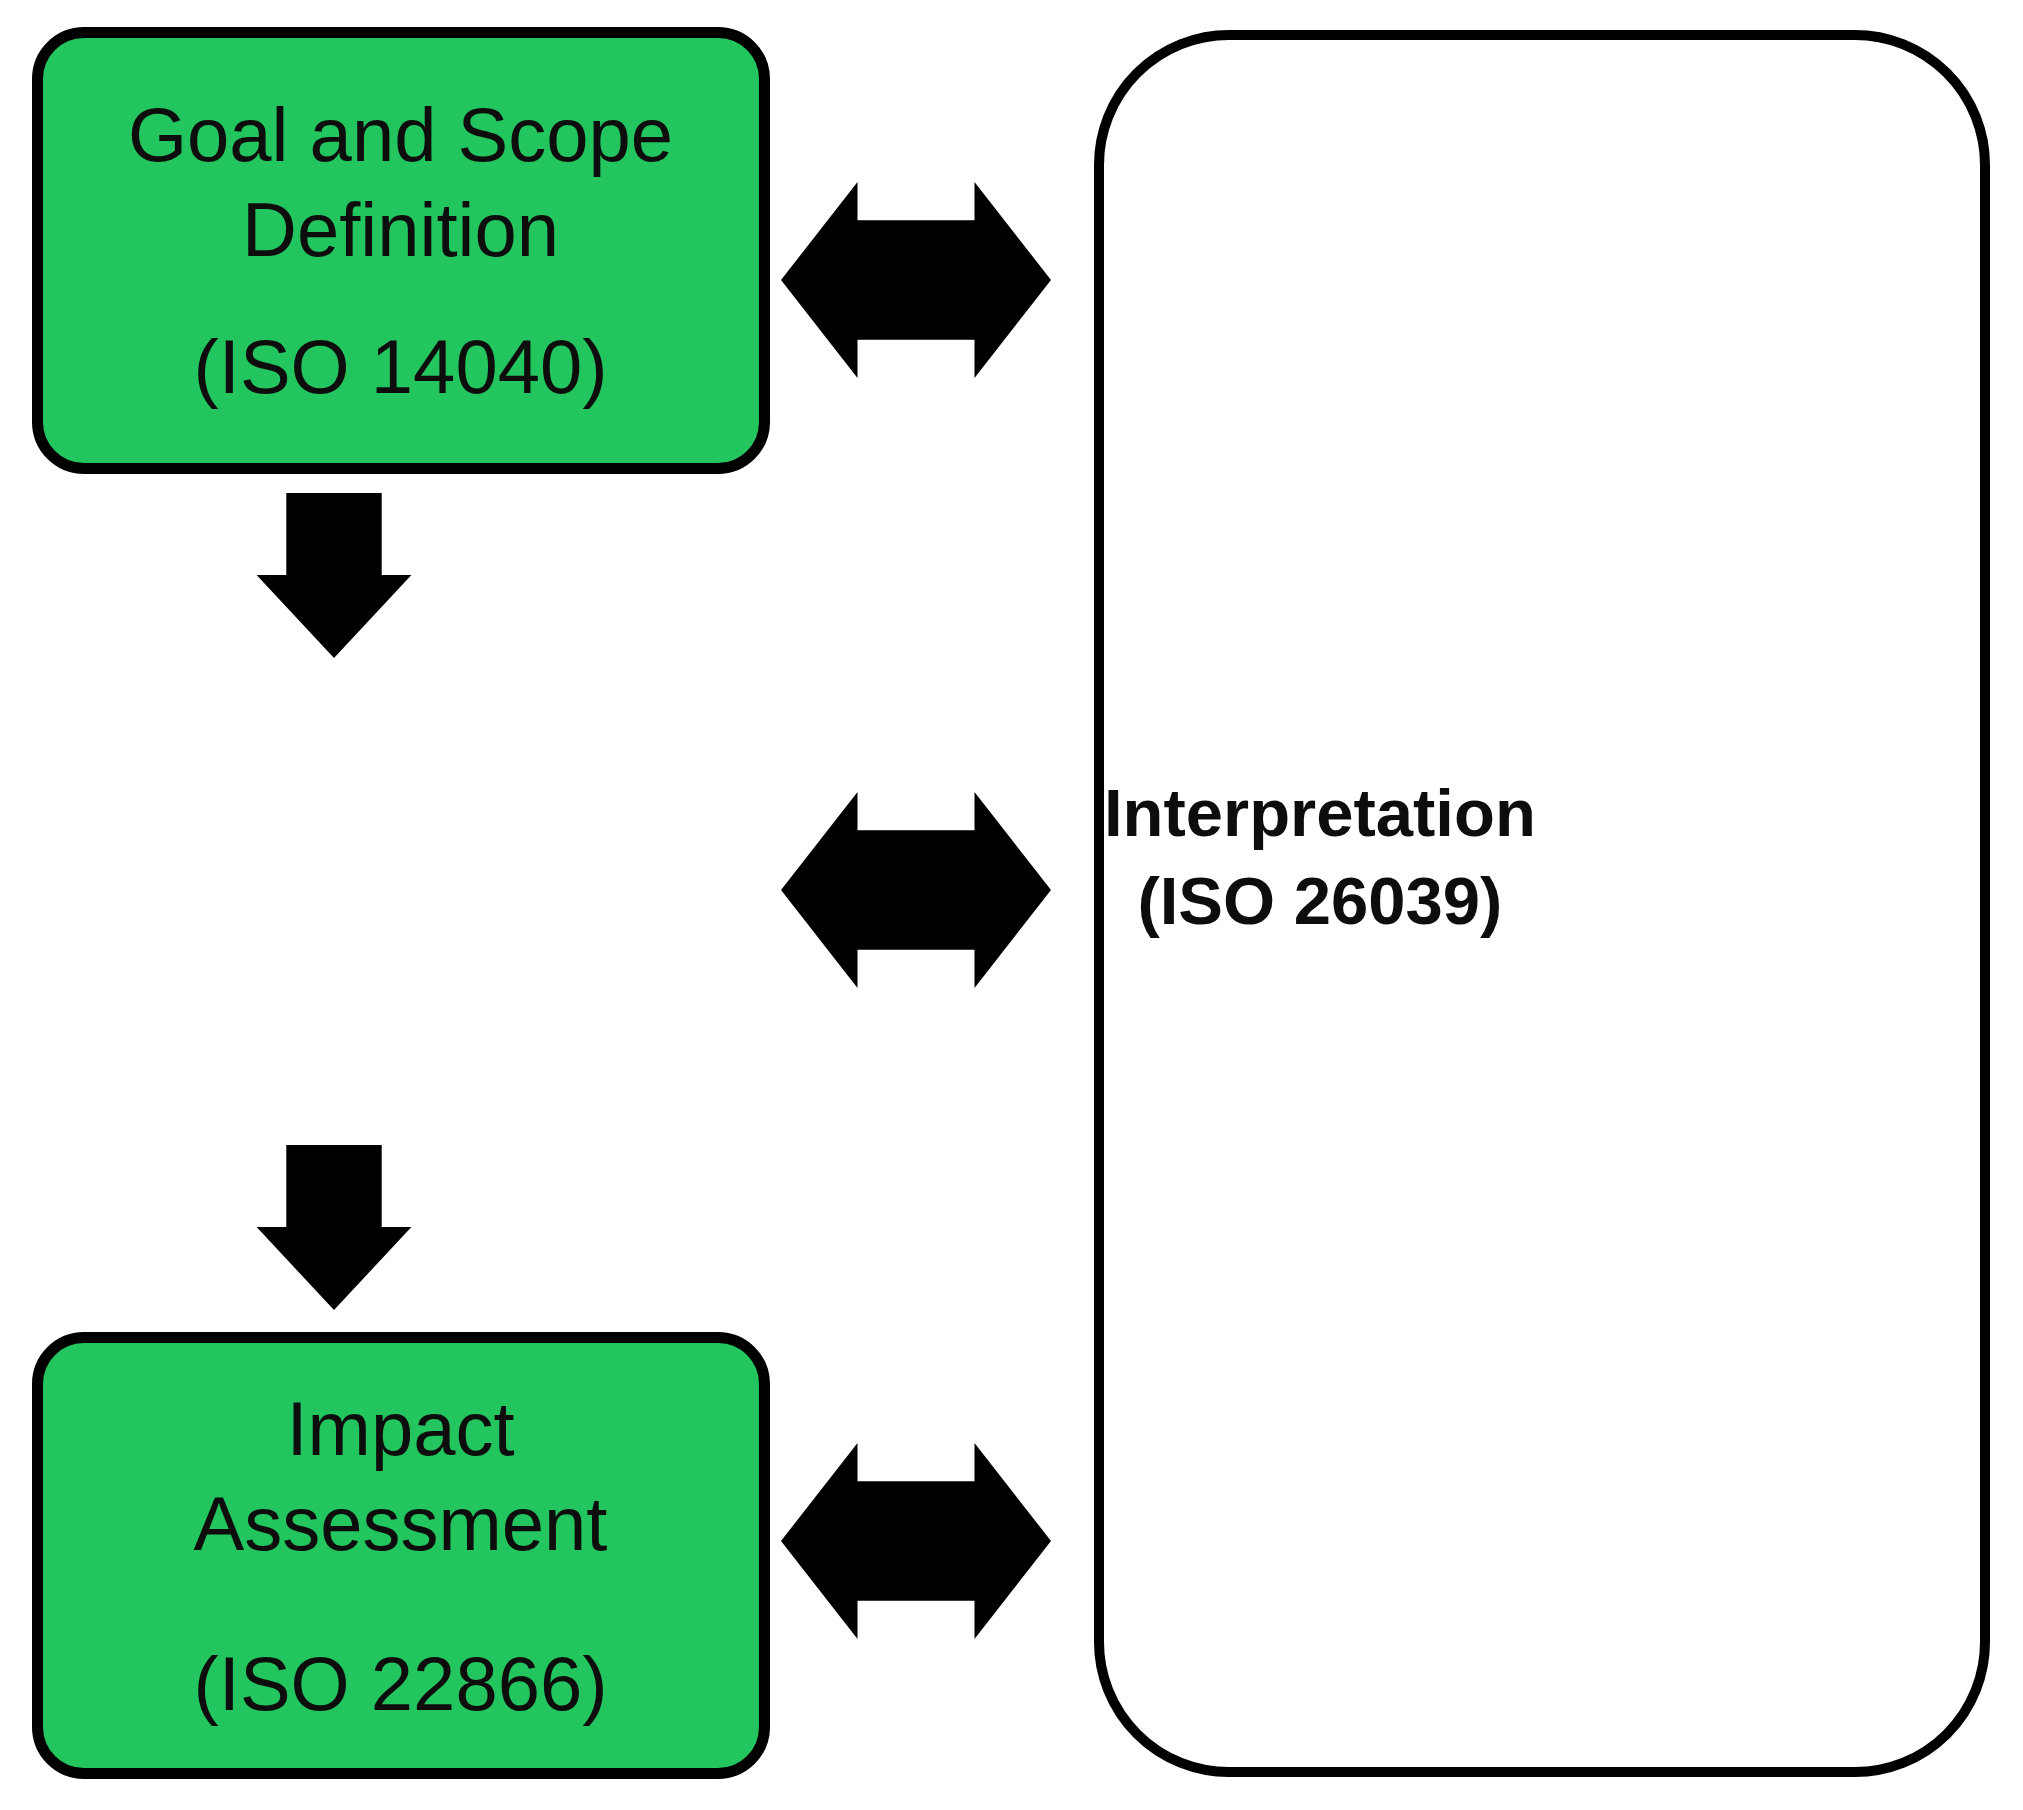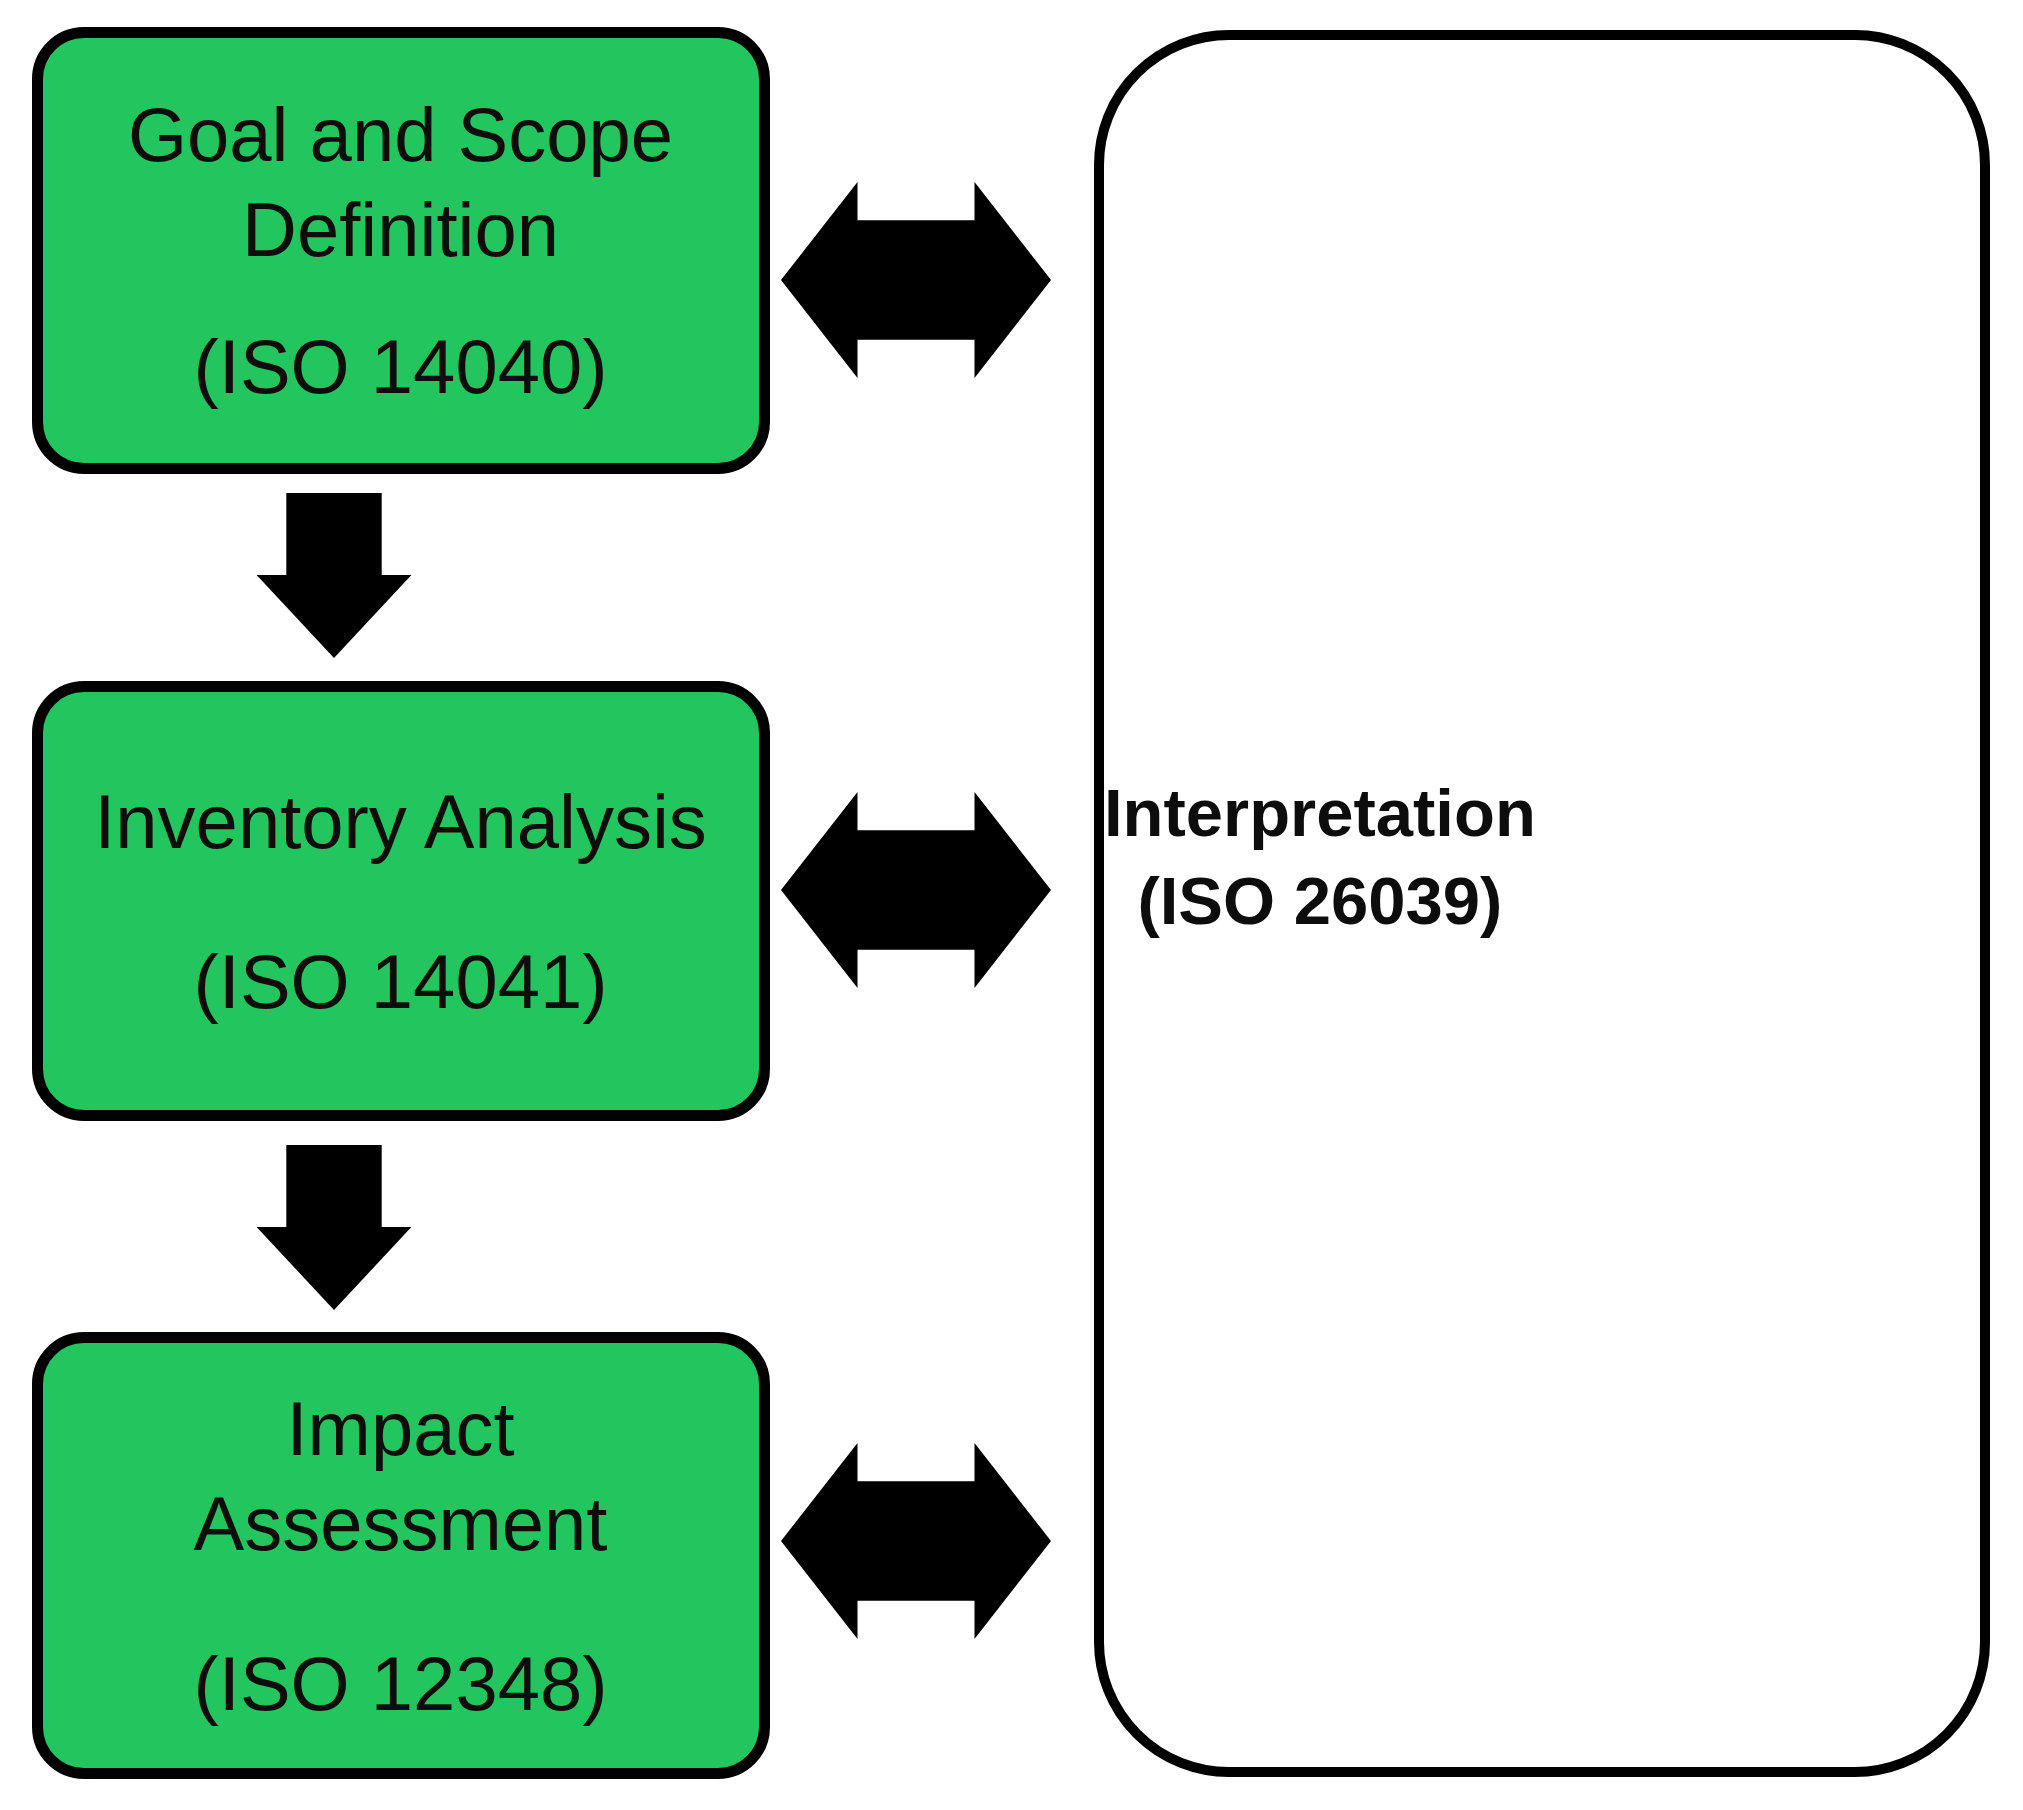--- a/index.html
+++ b/index.html
@@ -72,32 +72,28 @@
 
   <section class="pbox box-goal">
     <span class="box-title">Goal and Scope Definition</span>
     <span class="box-iso">(ISO 14040)</span>
   </section>
 
   <svg class="arrow down-1" viewBox="0 0 180 185" preserveAspectRatio="none">
     <polygon points="37,0 143,0 143,92 176,92 90,185 4,92 37,92" fill="#000000"></polygon>
   </svg>
 
-  <section class="pbox box-inventory">
-    <span class="box-title">Inventory Analysis</span>
-    <span class="box-iso">(ISO 14041)</span>
-  </section>
 
   <svg class="arrow down-2" viewBox="0 0 180 185" preserveAspectRatio="none">
     <polygon points="37,0 143,0 143,92 176,92 90,185 4,92 37,92" fill="#000000"></polygon>
   </svg>
 
   <section class="pbox box-impact">
     <span class="box-title">Impact Assessment</span>
-    <span class="box-iso">(ISO 12348)</span>
+    <span class="box-iso">(ISO 22866)</span>
   </section>
 
   <svg class="arrow dbl-1" viewBox="0 0 300 220" preserveAspectRatio="none">
     <polygon points="0,110 85,0 85,43 215,43 215,0 300,110 215,220 215,177 85,177 85,220" fill="#000000"></polygon>
   </svg>
 
   <svg class="arrow dbl-2" viewBox="0 0 300 220" preserveAspectRatio="none">
     <polygon points="0,110 85,0 85,43 215,43 215,0 300,110 215,220 215,177 85,177 85,220" fill="#000000"></polygon>
   </svg>
 

